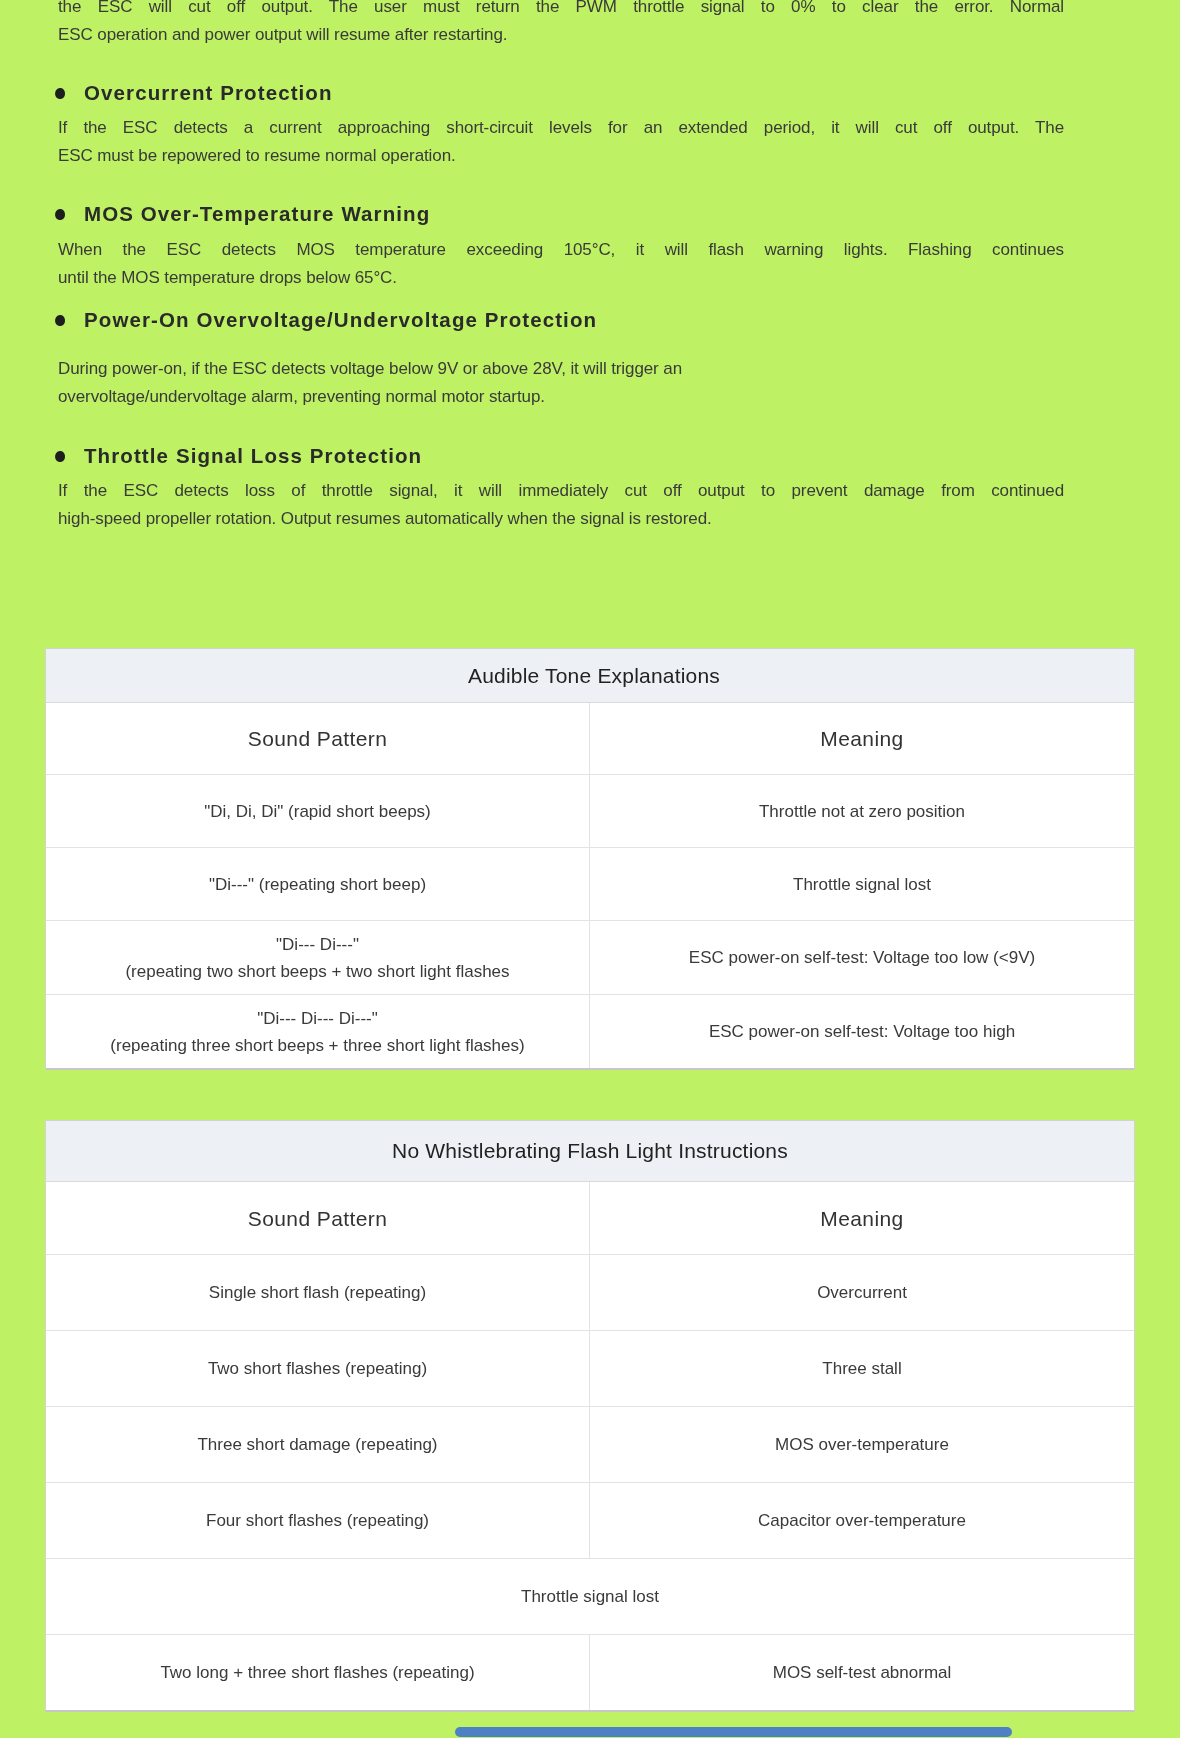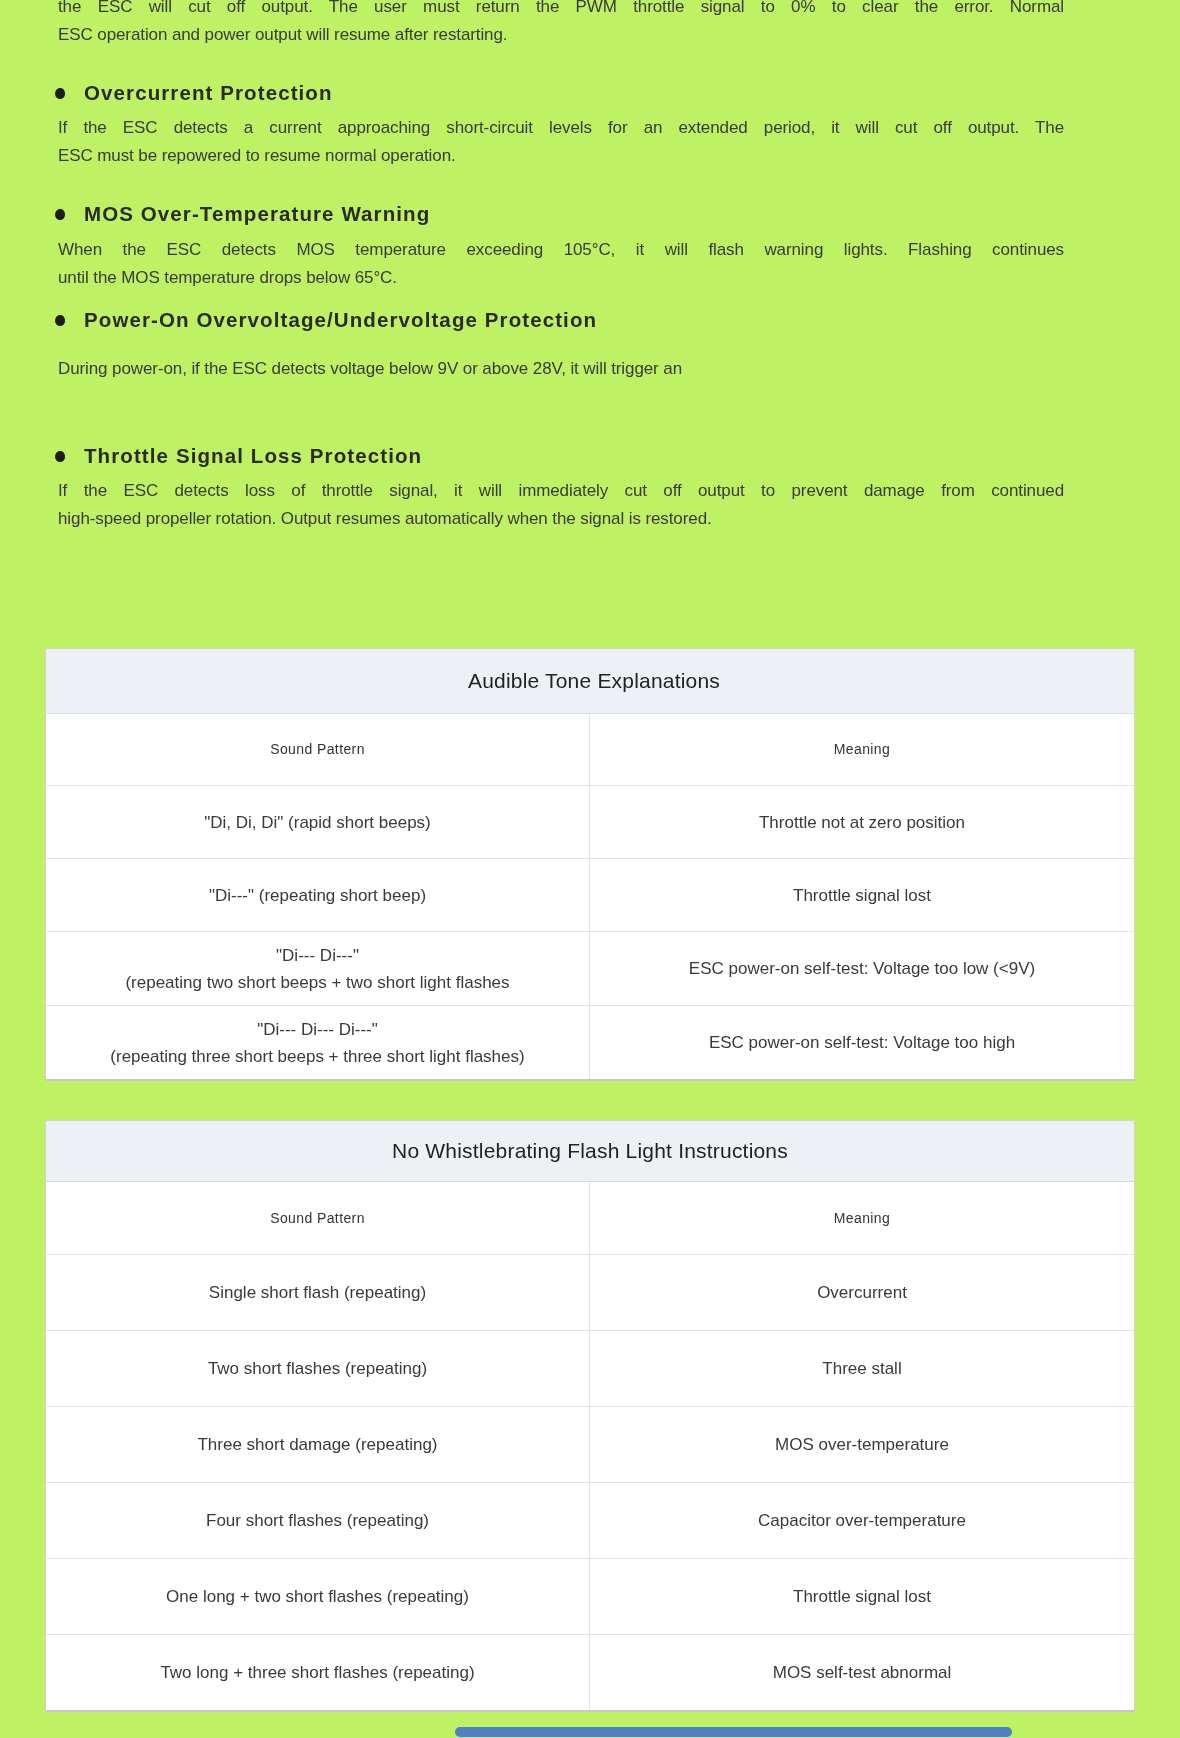--- a/index.html
+++ b/index.html
@@ -85,27 +85,27 @@
     align-items: center;
     text-align: center;
     box-sizing: border-box;
     font-size: 17px;
     color: #3a3a3a;
     line-height: 27px;
   }
   .cell.left { width: 544px; border-right: 1px solid #e3e3e3; }
   .cell.right { flex: 1; }
   .hcell {
-    font-size: 14px;
+    font-size: 21px;
     color: #333333;
     letter-spacing: 0.4px;
   }
   .pline { display: block; }
   
-  .t1-title { height: 64px; padding-left: 8px; }
+  .t1-title { height: 53px; padding-left: 8px; }
   .t1-head  { height: 71px; }
   .t1-row   { height: 72px; }
   .t1-row2  { height: 73px; }
   .t2-title { height: 60px; }
   .t2-head  { height: 72px; }
   .t2-row   { height: 75px; }
   
   .blue-bar {
     position: absolute;
     left: 455px;
@@ -143,20 +143,21 @@
     <span class="jline stretch">When the ESC detects MOS temperature exceeding 105°C, it will flash warning lights. Flashing continues</span>
     <span class="jline">until the MOS temperature drops below 65°C.</span>
   </div>
 
   <div class="heading" style="top:307px">
     <span class="bullet"></span>
     <span class="heading-text">Power-On Overvoltage/Undervoltage Protection</span>
   </div>
   <div class="textblock" style="top:355px">
     <span class="jline">During power-on, if the ESC detects voltage below 9V or above 28V, it will trigger an</span>
+    <span class="jline">overvoltage/undervoltage alarm, preventing normal motor startup.</span>
   </div>
 
   <div class="heading" style="top:443px">
     <span class="bullet"></span>
     <span class="heading-text">Throttle Signal Loss Protection</span>
   </div>
   <div class="textblock" style="top:477px">
     <span class="jline stretch">If the ESC detects loss of throttle signal, it will immediately cut off output to prevent damage from continued</span>
     <span class="jline">high-speed propeller rotation. Output resumes automatically when the signal is restored.</span>
   </div>
@@ -213,21 +214,20 @@
     </div>
     <div class="trow t2-row">
       <div class="cell left">Three short damage (repeating)</div>
       <div class="cell right">MOS over-temperature</div>
     </div>
     <div class="trow t2-row">
       <div class="cell left">Four short flashes (repeating)</div>
       <div class="cell right">Capacitor over-temperature</div>
     </div>
     <div class="trow t2-row">
-      <div class="cell left">One long + two short flashes (repeating)</div>
       <div class="cell right">Throttle signal lost</div>
     </div>
     <div class="trow t2-row">
       <div class="cell left">Two long + three short flashes (repeating)</div>
       <div class="cell right">MOS self-test abnormal</div>
     </div>
   </div>
 
   <div class="blue-bar"></div>
 

